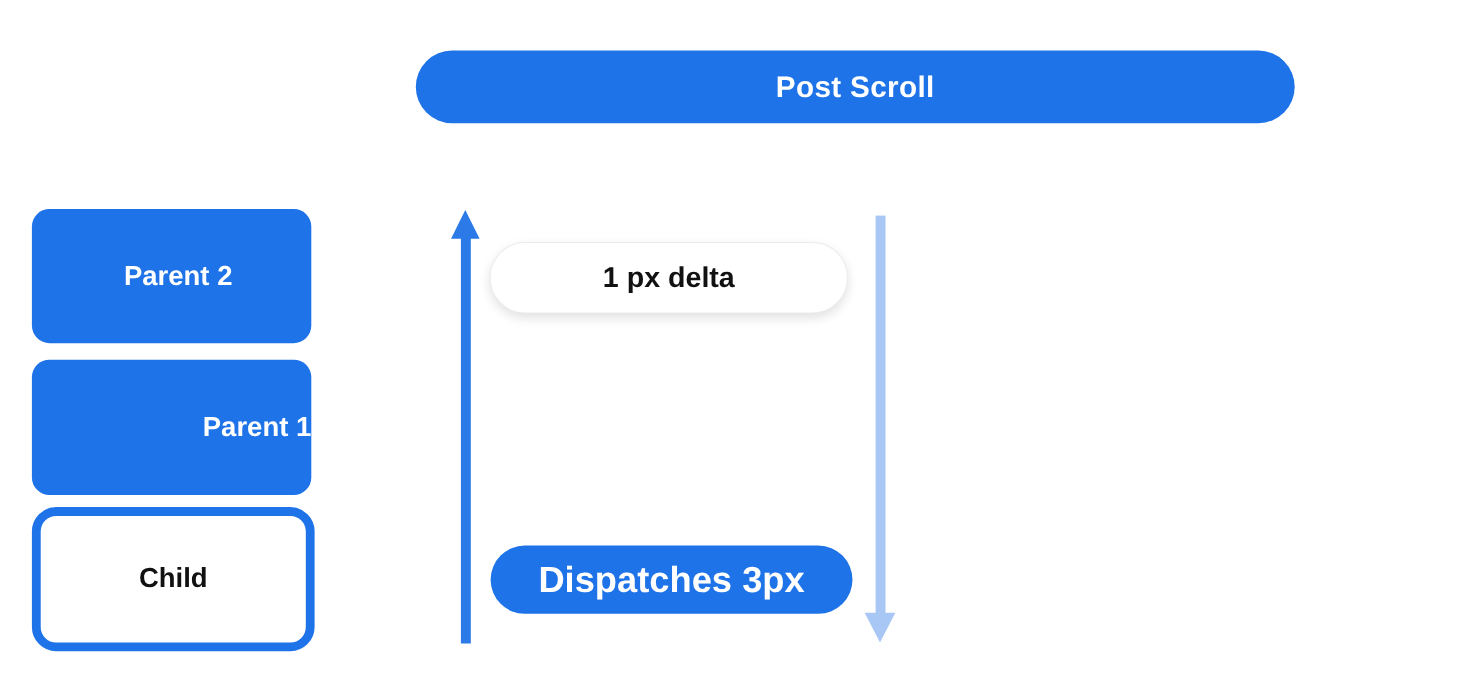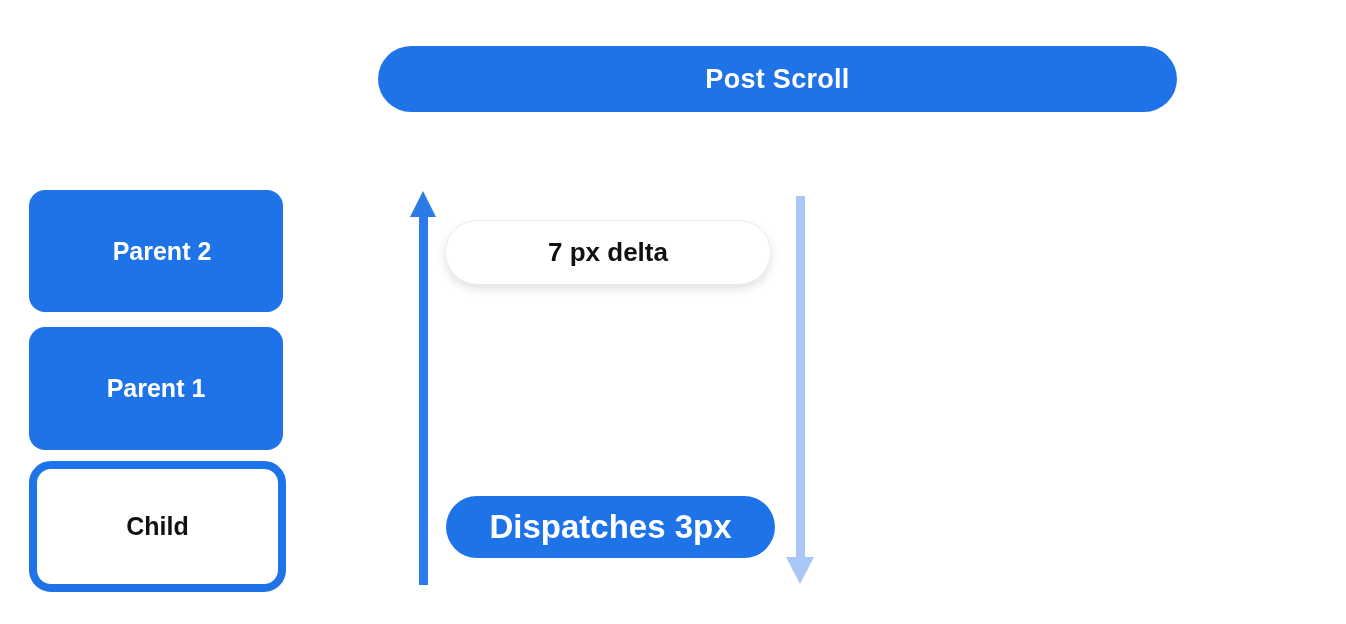--- a/index.html
+++ b/index.html
@@ -43,21 +43,21 @@
     box-sizing: border-box;
     border-radius: 16px;
     font-size: 25px;
     font-weight: 700;
   }
   .stack-box.filled {
     background: var(--primary-blue);
     color: #ffffff;
   }
   .box-parent2 { left: 29px; top: 190px; width: 254px; height: 122px; padding-left: 12px; }
-  .box-parent1 { left: 29px; top: 327px; width: 254px; height: 123px; }
+  .box-parent1 { left: 29px; top: 327px; width: 254px; height: 123px; justify-content: flex-end; }
   .box-child {
     left: 29px; top: 461px; width: 257px; height: 131px;
     background: #ffffff;
     border: 8px solid var(--primary-blue);
     border-radius: 22px;
     color: var(--text-black);
     font-weight: 700;
   }
 
   
@@ -146,17 +146,17 @@
   <div class="arrow arrow-up">
     <div class="head"></div>
     <div class="shaft"></div>
   </div>
 
   <div class="arrow arrow-down">
     <div class="shaft"></div>
     <div class="head"></div>
   </div>
 
-  <div class="delta-badge">7 px delta</div>
+  <div class="delta-badge">1 px delta</div>
 
   <div class="dispatch-badge">Dispatches 3px</div>
 
 </div>
 
 </body></html>

